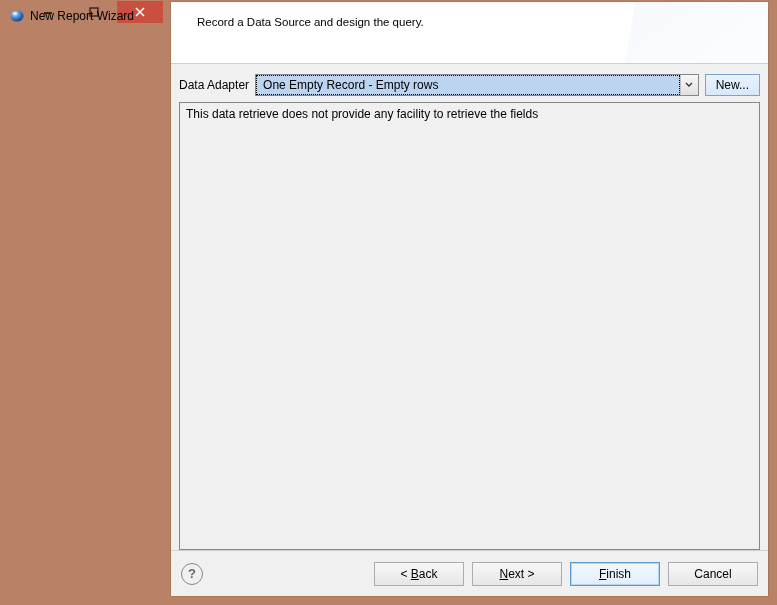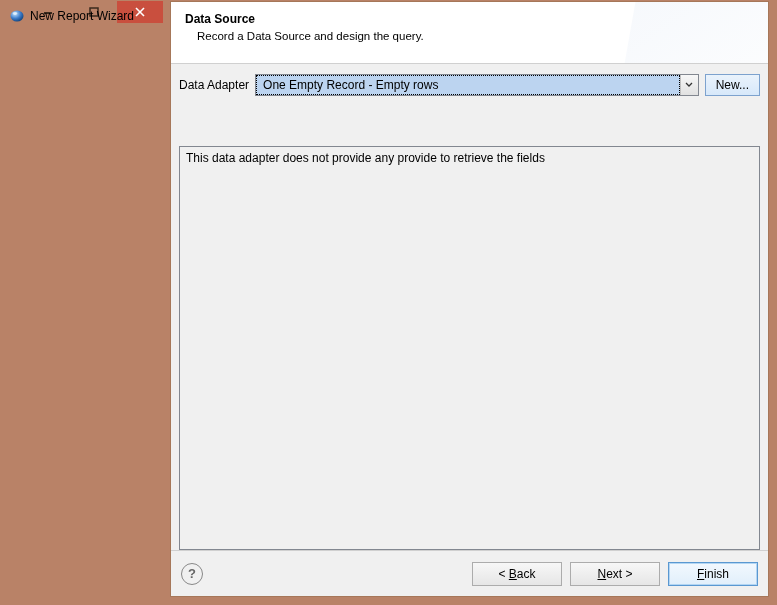--- a/index.html
+++ b/index.html
@@ -89,21 +89,21 @@
       width: 180px; height: 180px;
       background: linear-gradient(135deg, rgba(80,130,200,0.06), rgba(255,255,255,0));
       transform: rotate(10deg);
       pointer-events: none;
     }
 
     
     .wizard-body {
       flex: 1;
       padding: 10px 8px 0 8px;
-      display: flex; flex-direction: column; gap: 44px;
+      display: flex; flex-direction: column;
     }
     .adapter-row {
       display: flex; align-items: center; gap: 6px;
       margin-bottom: 6px;
     }
     .adapter-label {
       font-size: 12px;
       color: #000;
       white-space: nowrap;
     }
@@ -231,55 +231,55 @@
             <line x1="2" y1="2" x2="10" y2="10" stroke="#fff" stroke-width="1.6"></line>
             <line x1="10" y1="2" x2="2" y2="10" stroke="#fff" stroke-width="1.6"></line>
           </svg>
         </div>
       </div>
     </div>
 
     <div class="client-area">
 
       <div class="wizard-header">
-        <div class="header-title">Data Source</div>
         <div class="header-subtitle">Record a Data Source and design the query.</div>
         <div class="shine"></div>
       </div>
 
       <div class="wizard-body">
         <div class="adapter-row">
           <span class="adapter-label">Data Adapter</span>
           <div class="combo">
             <span class="combo-text">One Empty Record - Empty rows</span>
             <span class="combo-btn">
               <svg width="8" height="6" viewBox="0 0 8 6">
                 <polyline points="1,1 4,4 7,1" fill="none" stroke="#333" stroke-width="1.3"></polyline>
               </svg>
             </span>
           </div>
           <button class="new-btn">New...</button>
         </div>
 
         <div class="fields-area">
-          <div class="fields-msg">This data adapter does not provide any provide to retrieve the fields</div>
+          <div class="fields-msg">This data retrieve does not provide any facility to retrieve the fields</div>
         </div>
       </div>
 
       <div class="wizard-footer">
         <div class="help-btn">
           <span>?</span>
         </div>
         <div class="footer-spacer"></div>
         <button class="wiz-btn">
           <span>&lt; </span><span class="mnemonic">B</span><span>ack</span>
         </button>
         <button class="wiz-btn">
           <span class="mnemonic">N</span><span>ext &gt;</span>
         </button>
         <button class="wiz-btn default">
           <span class="mnemonic">F</span><span>inish</span>
         </button>
+        <button class="wiz-btn">Cancel</button>
       </div>
 
     </div>
   </div>
 </div>
 
 </body></html>

